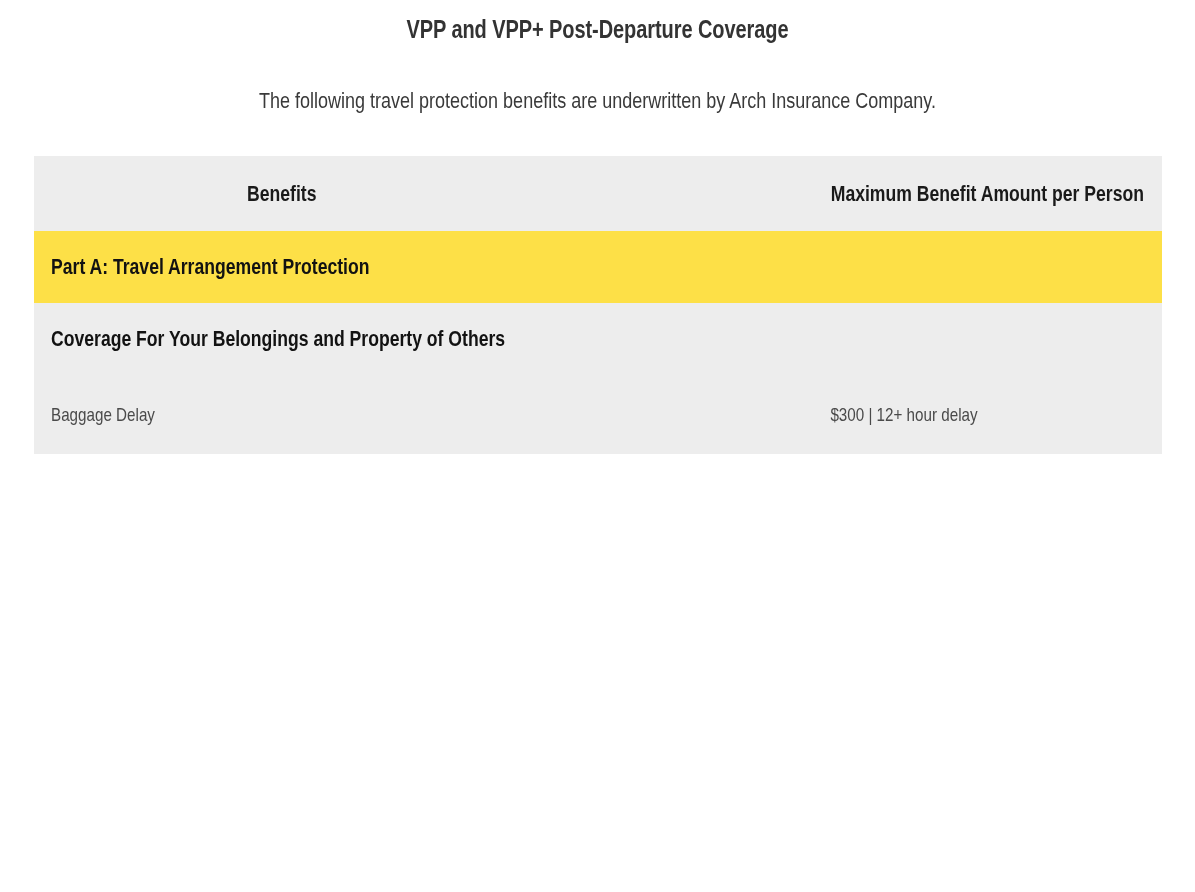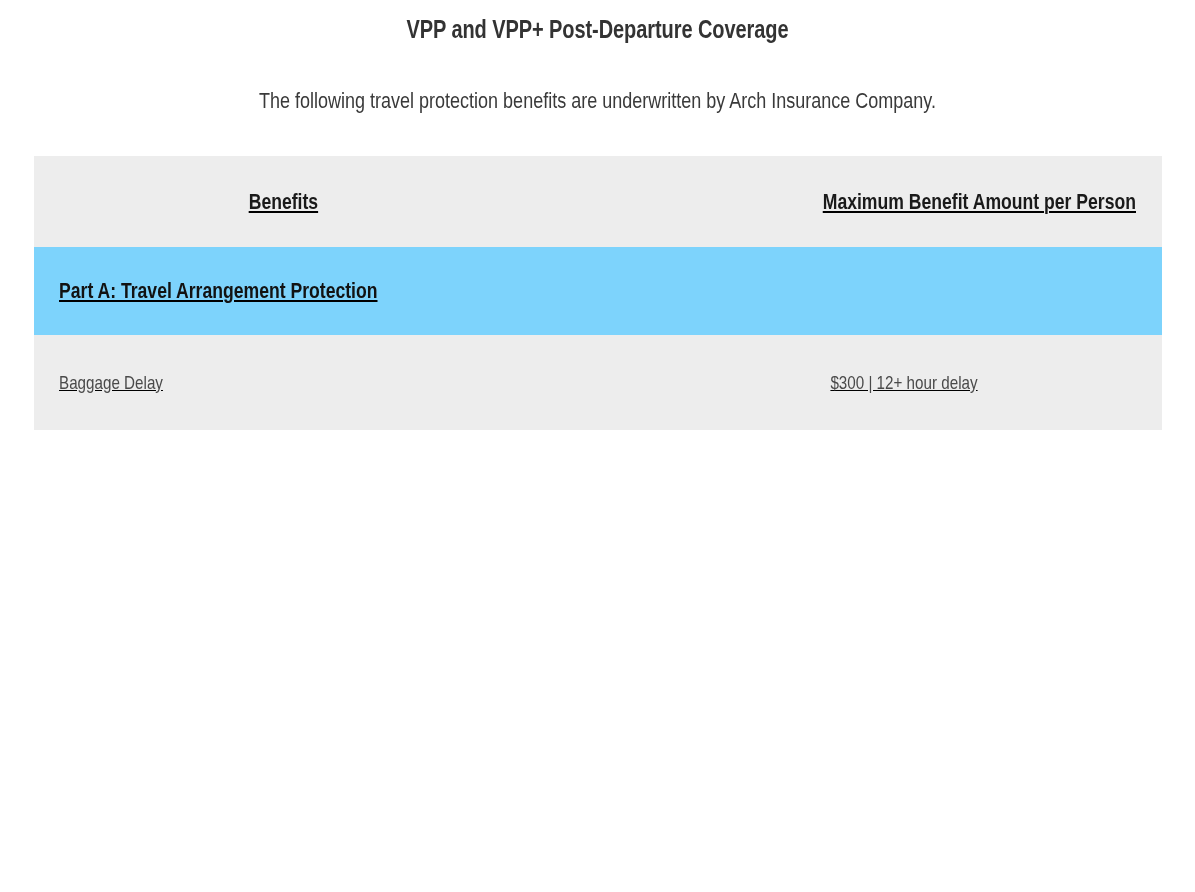--- a/index.html
+++ b/index.html
@@ -50,32 +50,31 @@
   .benefits-table {
     width: 1128px;
     margin: 0 auto;
     margin-top: 42px;
     border-collapse: collapse;
     table-layout: fixed;
   }
 
   .benefits-table td,
   .benefits-table th {
-    padding: 16px;
+    padding: 8px;
     margin: 0;
     vertical-align: middle;
     border: 0;
-    text-decoration: underline;
   }
 
   .col-benefit { width: 612px; }
   .col-amount  { width: 516px; }
 
   .row-shaded { background: #ededed; }
-  .row-plain  { background: #7dd3fc; }
+  .row-plain  { background: #fde047; }
 
   .cell-inner {
     padding: 14px 10px 14px 9px;
   }
   .cell-inner.amount {
     padding-left: 10px;
     padding-right: 10px;
   }
 
   
@@ -170,20 +169,27 @@
           </div>
         </td>
       </tr>
 
 
 
 
 
 
 
+      <tr class="row-shaded">
+        <td colspan="2">
+          <div class="cell-inner sec-cell">
+            <span class="section-title">Coverage For Your Belongings and Property of Others</span>
+          </div>
+        </td>
+      </tr>
 
 
       <tr class="row-shaded">
         <td>
           <div class="cell-inner">
             <span class="benefit-label">Baggage Delay</span>
           </div>
         </td>
         <td>
           <div class="cell-inner amount">

